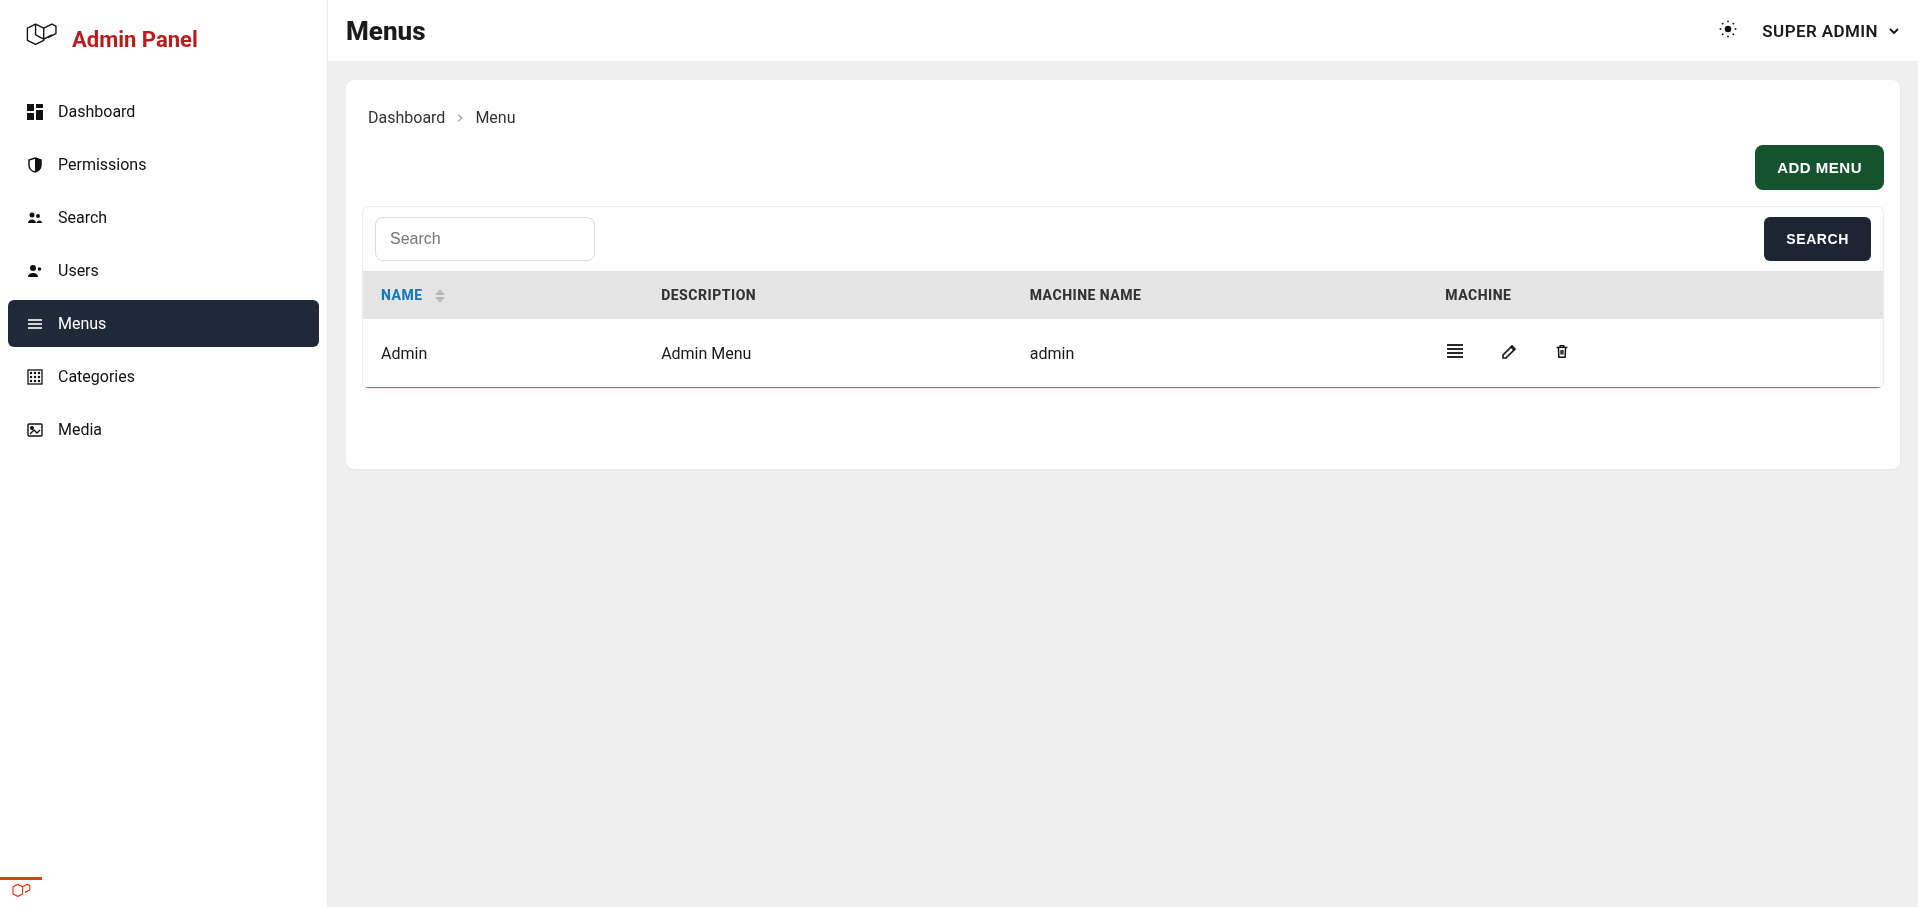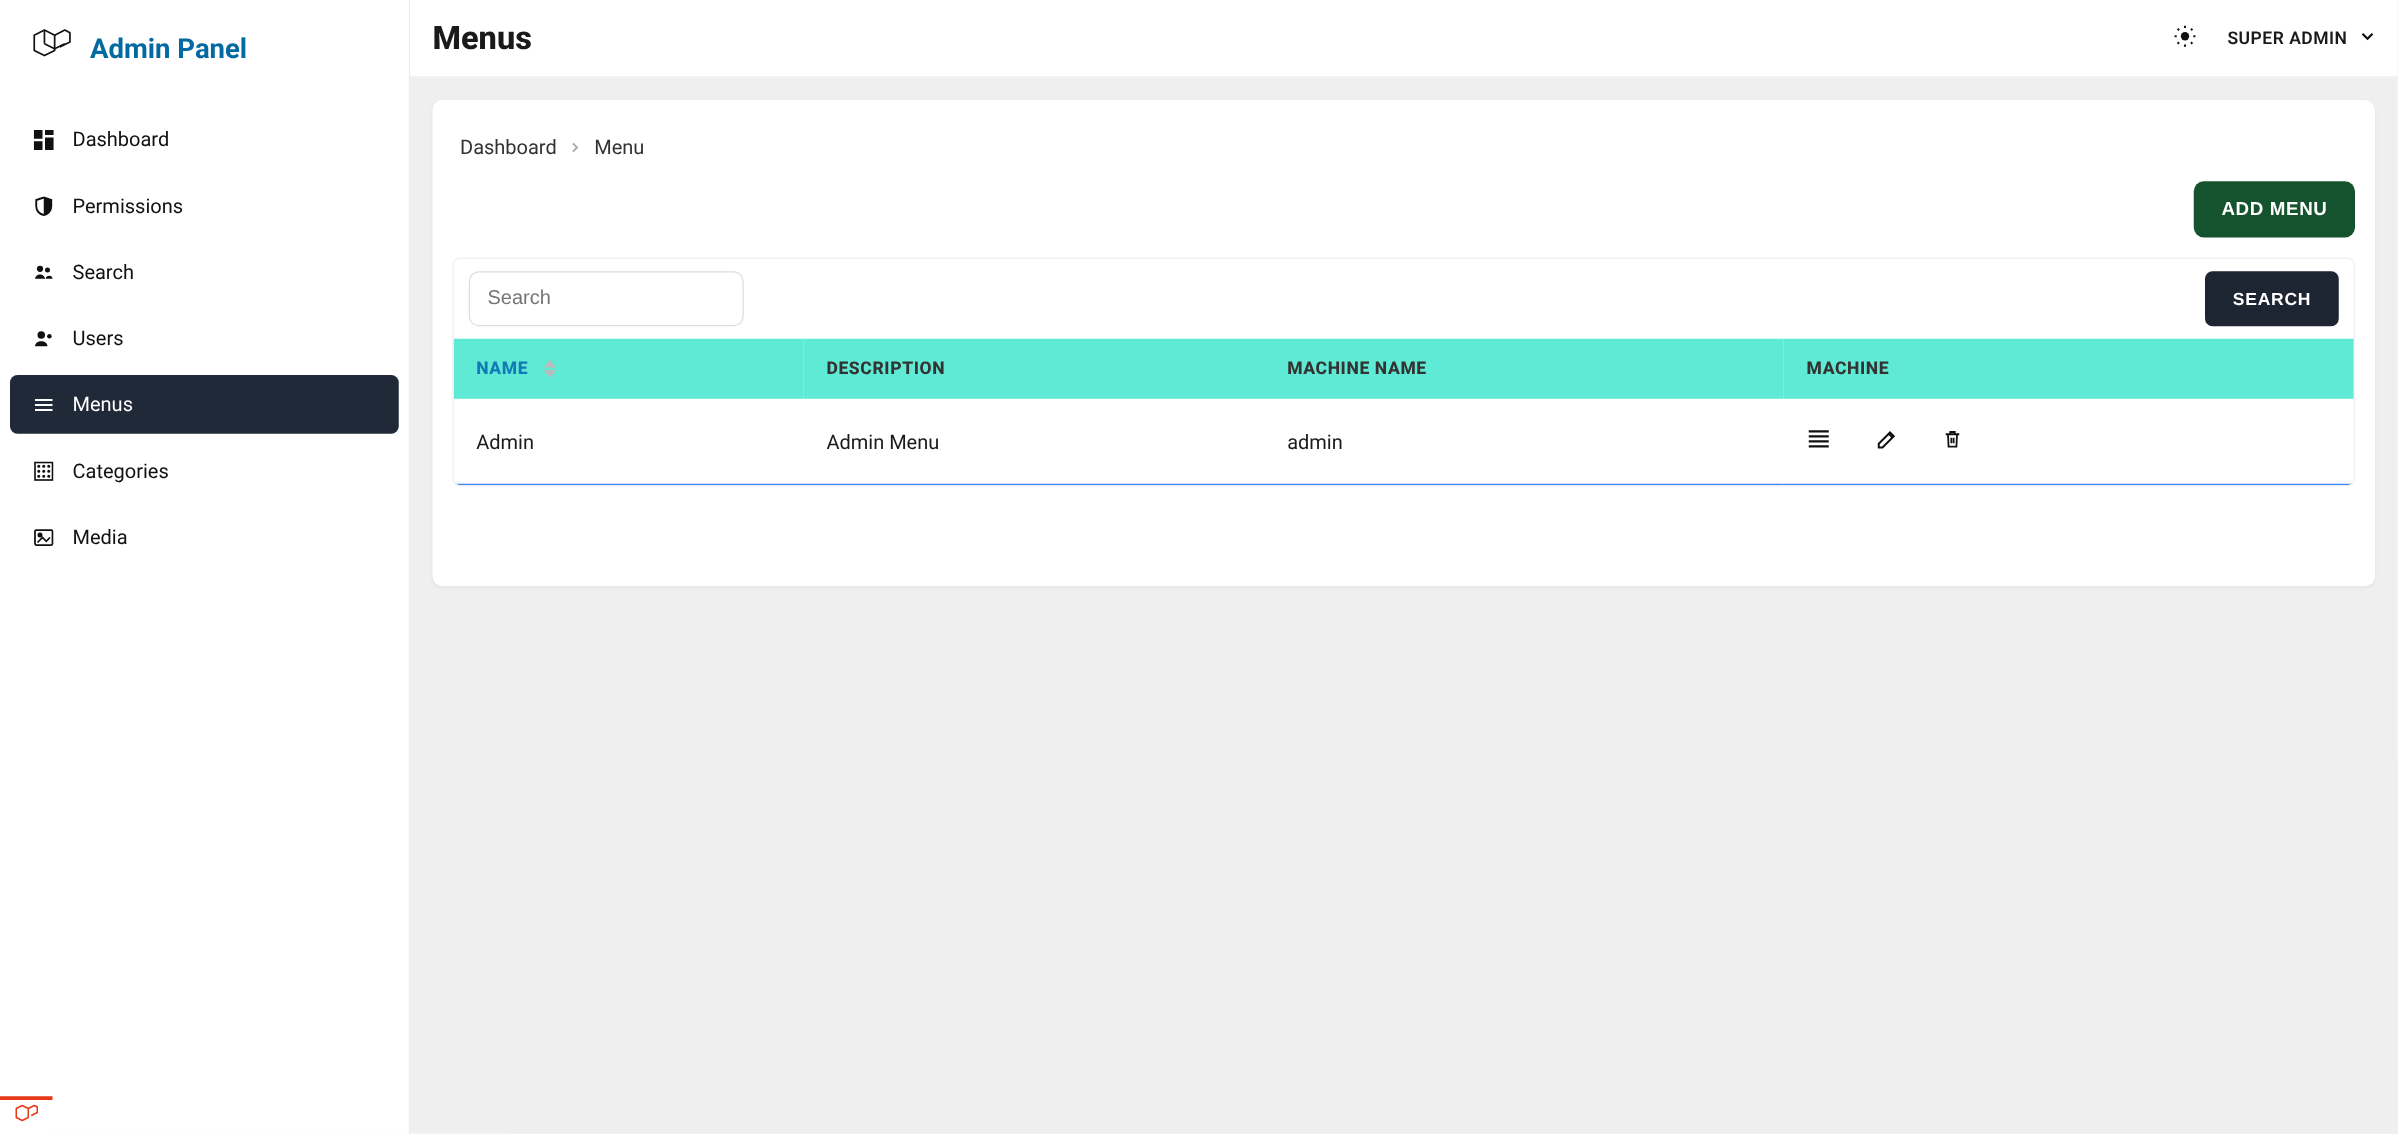--- a/index.html
+++ b/index.html
@@ -24,21 +24,21 @@
   .brand {
     display: flex;
     align-items: center;
     gap: 14px;
     padding: 20px 24px 18px 24px;
   }
   .brand svg { width: 34px; height: 34px; }
   .brand-title {
     font-size: 22px;
     font-weight: 700;
-    color: #0369a1;
+    color: #b91c1c;
   }
   .nav {
     padding: 6px 8px;
   }
   .nav-item {
     display: flex;
     align-items: center;
     gap: 14px;
     padding: 14px 18px;
     margin: 6px 0;
@@ -83,21 +83,21 @@
     cursor: pointer;
     display: inline-flex;
   }
   .user-menu {
     display: flex;
     align-items: center;
     gap: 10px;
     cursor: pointer;
     font-weight: 600;
     letter-spacing: 0.4px;
-    font-size: 14px;
+    font-size: 17px;
   }
   
   .main {
     position: absolute;
     left: 328px;
     top: 62px;
     right: 0;
     bottom: 0;
     background: #efefef;
     padding: 18px;
@@ -165,21 +165,21 @@
     font-size: 14px;
     font-weight: 700;
     letter-spacing: 0.6px;
     cursor: pointer;
   }
   table {
     width: 100%;
     border-collapse: collapse;
   }
   thead {
-    background: #5eead4;
+    background: #e5e5e5;
   }
   th {
     text-align: left;
     padding: 16px 18px;
     font-size: 14px;
     font-weight: 800;
     letter-spacing: 0.5px;
     color: #333;
   }
   th.sortable {

